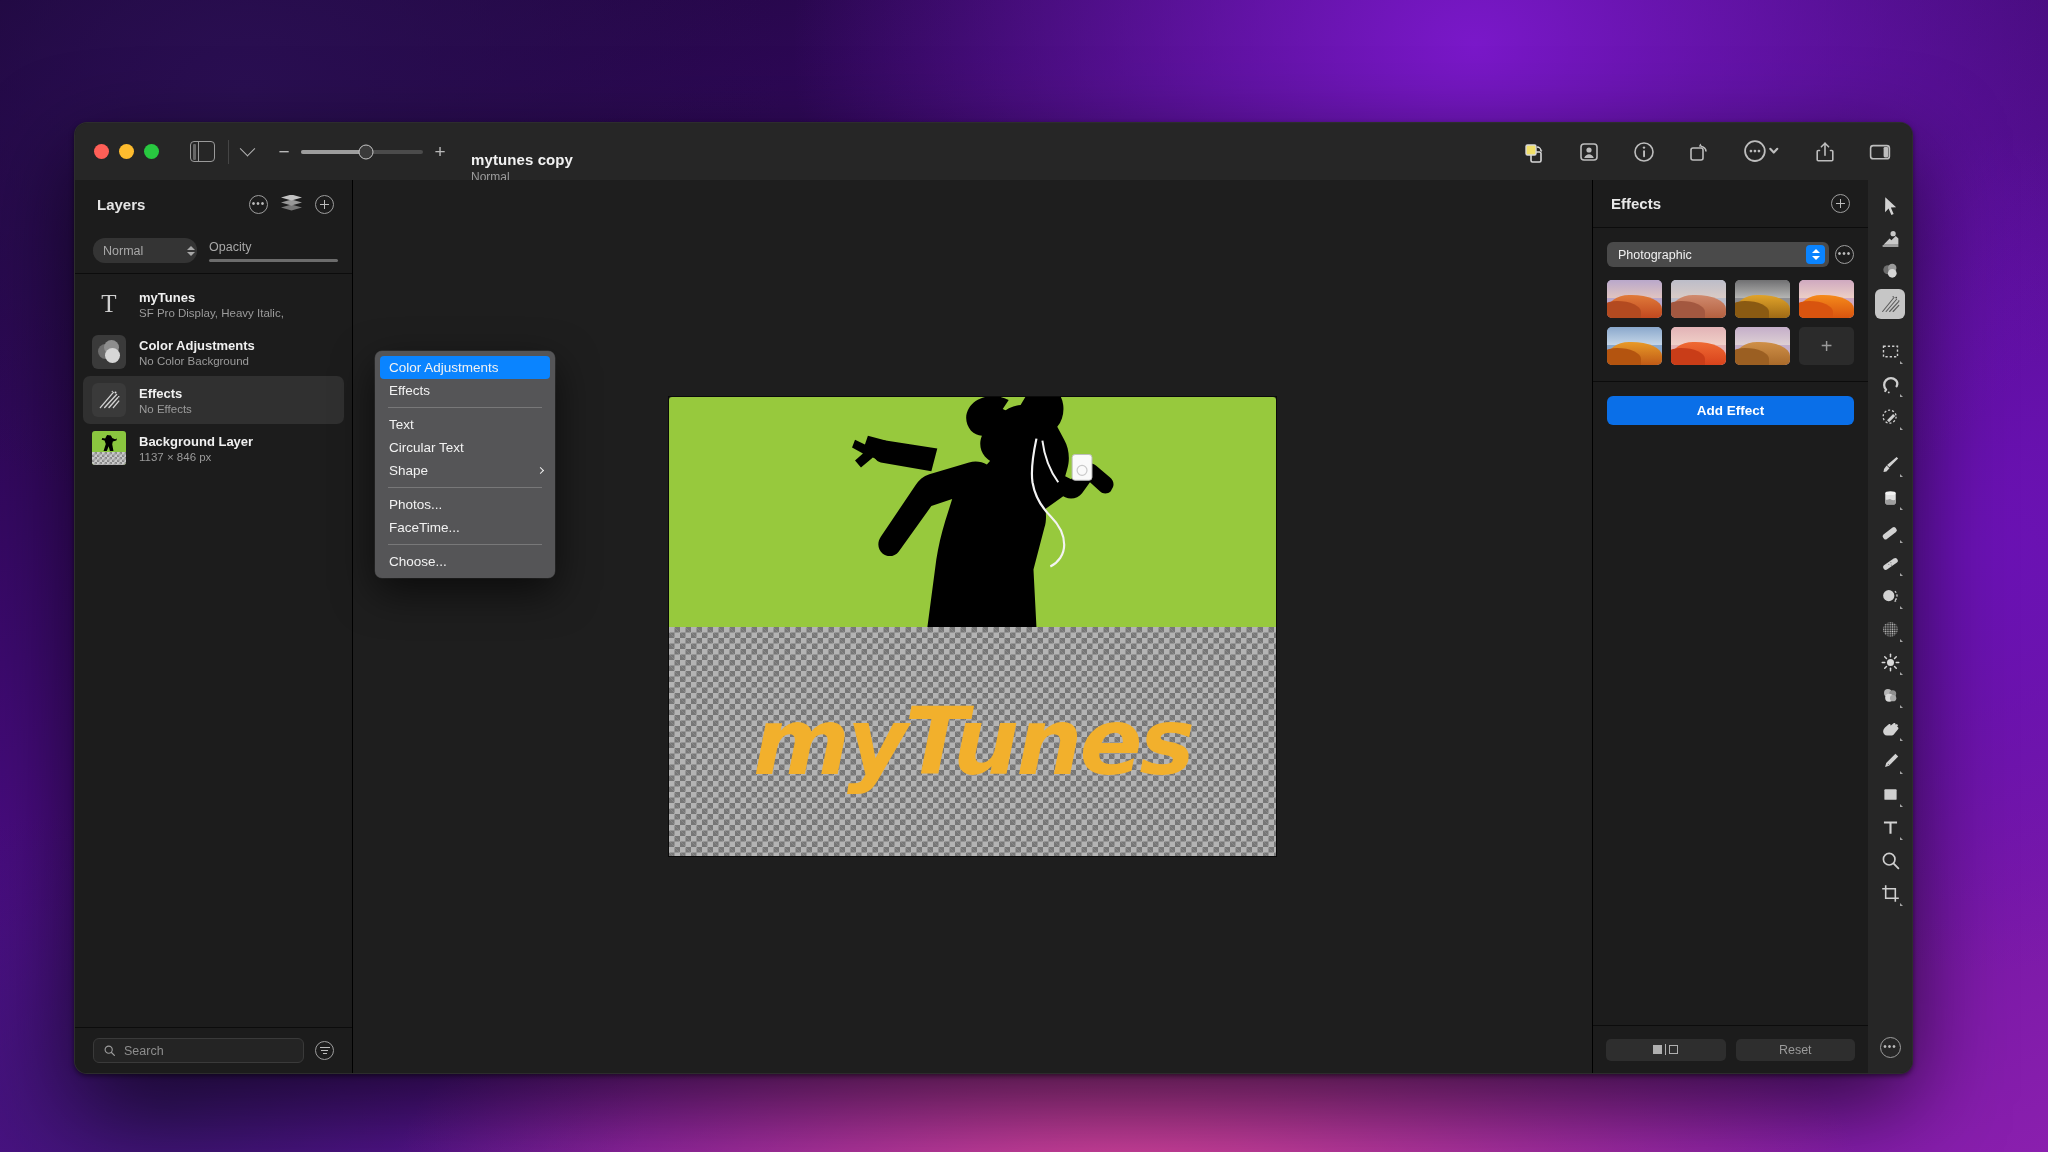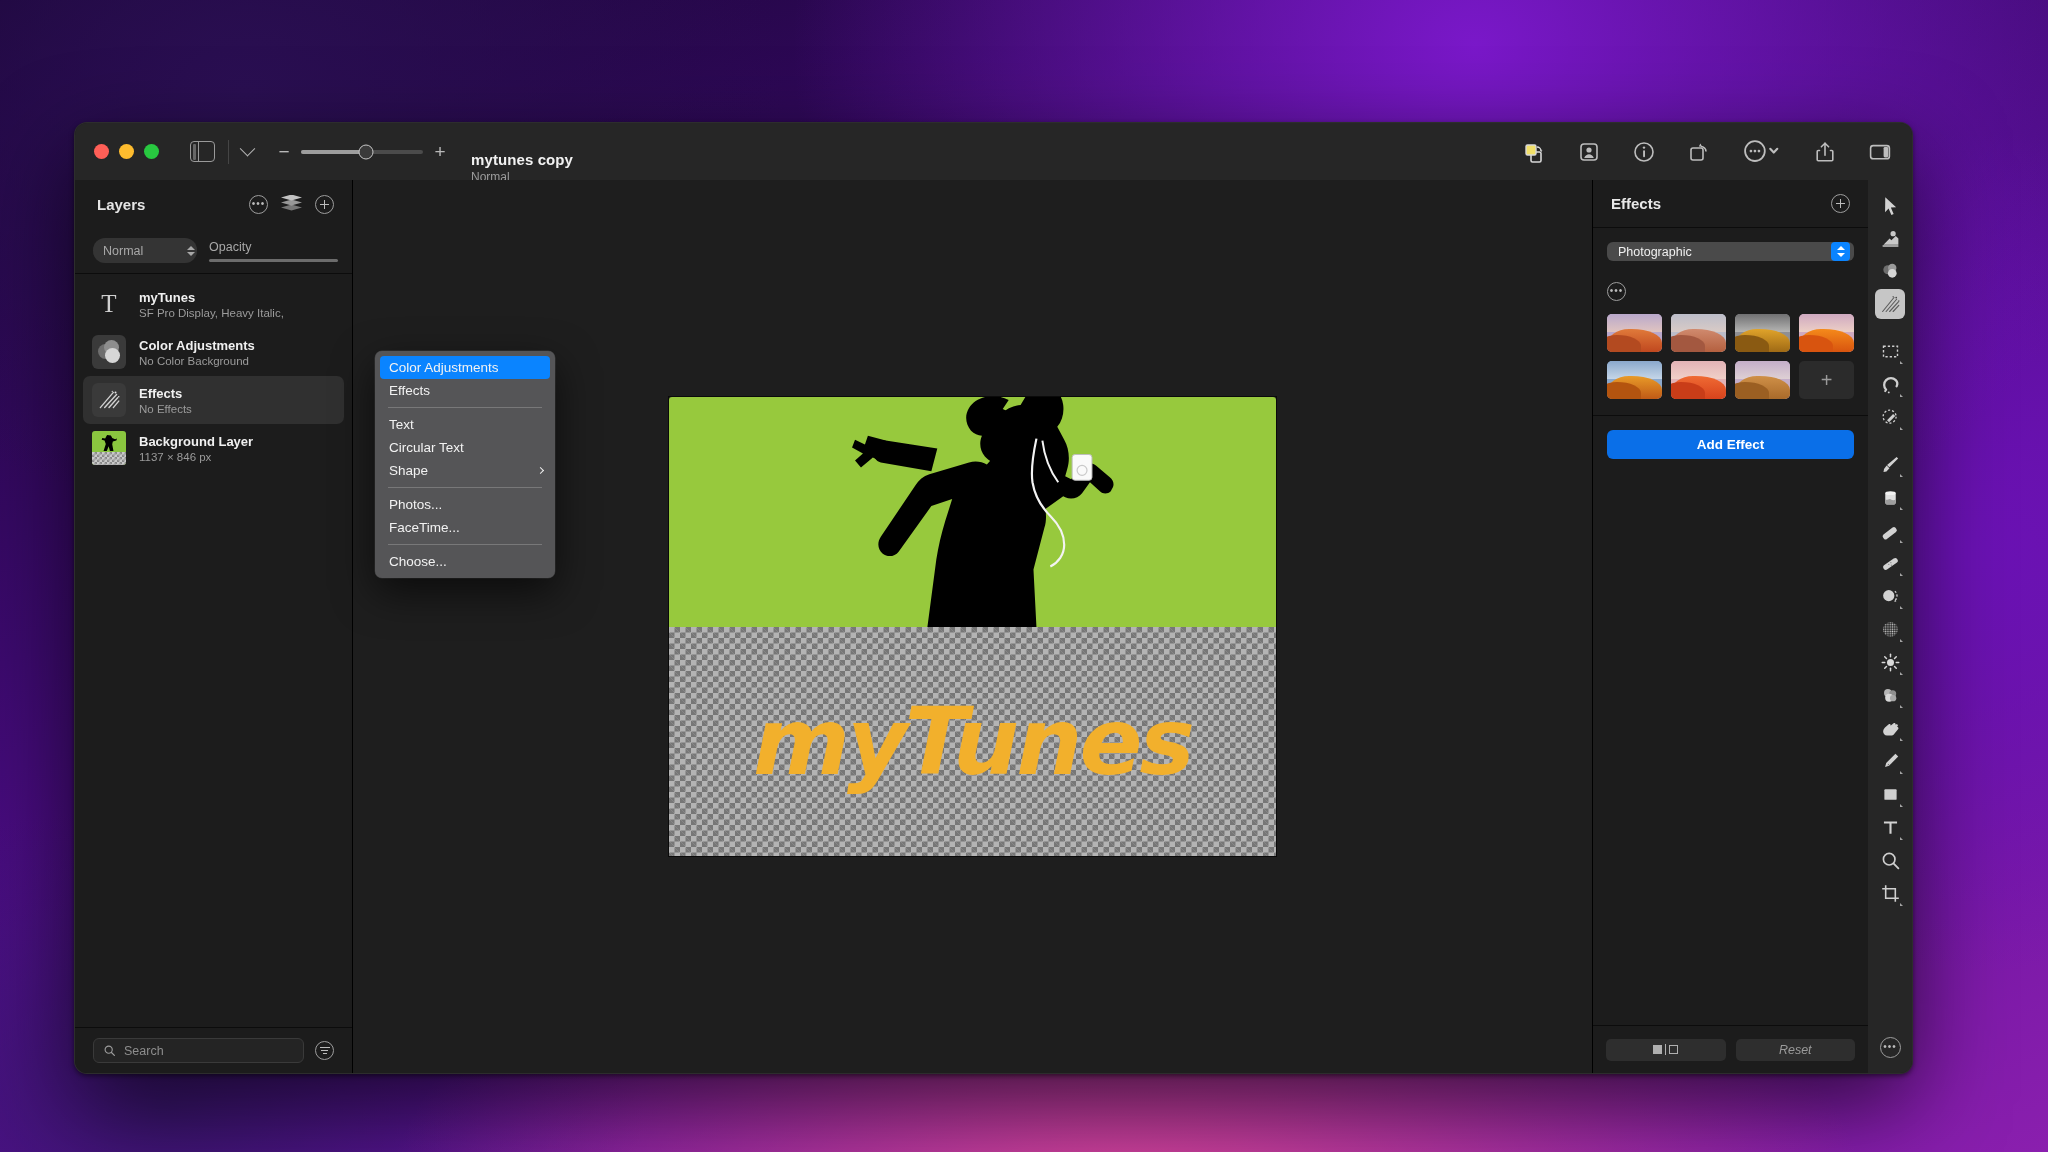--- a/index.html
+++ b/index.html
@@ -125,39 +125,39 @@
   #mytunes-wordmark{position:absolute;left:0;right:0;top:50%;transform:translateY(-50%);
     text-align:center;color:#f2b02c;font-size:93px;font-weight:bold;font-style:italic;
     font-family:"DejaVu Sans",sans-serif;letter-spacing:-3px;line-height:1;}
 
   
   #right{width:276px;background:#1c1c1c;border-left:1px solid #000;display:flex;flex-direction:column;}
   .rhead{height:48px;display:flex;align-items:center;padding:0 18px 0 18px;flex:0 0 48px;border-bottom:1px solid #0c0c0c;}
   .rhead .ttl{color:#e8e8e8;font-size:15px;font-weight:600;}
   .rhead .acts{margin-left:auto;}
   .rsec{padding:14px 14px 16px 14px;border-bottom:1px solid #0c0c0c;}
-  .presetrow{display:flex;gap:21px;flex-direction:column;}
+  .presetrow{display:flex;align-items:center;gap:6px;}
   .preset{flex:1;height:25px;background:#4a4a4a;border-radius:6px;display:flex;align-items:center;padding:0 4px 0 11px;
     color:#f0f0f0;font-size:12.5px;}
   .preset .bluebtn{margin-left:auto;width:19px;height:19px;border-radius:4px;background:#0a84ff;
     display:flex;flex-direction:column;align-items:center;justify-content:center;gap:2.5px;}
   .preset .bluebtn b{display:block;width:0;height:0;border-left:4px solid transparent;border-right:4px solid transparent;}
   .preset .bluebtn b.u{border-bottom:4.5px solid #fff;}
   .preset .bluebtn b.d{border-top:4.5px solid #fff;}
   .thumbs{display:grid;grid-template-columns:repeat(4,1fr);gap:9px;margin-top:13px;}
   .th{height:38px;border-radius:5px;overflow:hidden;position:relative;}
   .th .sky{position:absolute;left:0;right:0;top:0;height:47%;}
   .th .dune{position:absolute;left:0;right:0;bottom:0;height:60%;border-radius:40% 55% 0 0 / 70% 60% 0 0;}
   .th .dune2{position:absolute;left:-18%;bottom:0;width:80%;height:46%;border-radius:50% 60% 0 0/80% 70% 0 0;}
   .th.add{background:#2b2b2b;display:flex;align-items:center;justify-content:center;color:#9a9a9a;font-size:20px;font-weight:300;}
   .addeffect{margin:14px 14px 0 14px;height:29px;background:#0a6fe8;border-radius:6px;color:#fff;
     display:flex;align-items:center;justify-content:center;font-size:13.5px;font-weight:bold;}
   .rfoot{margin-top:auto;border-top:1px solid #0c0c0c;height:48px;display:flex;align-items:center;gap:10px;padding:0 13px;}
   .fbtn2{flex:1;height:22px;background:#2e2e2e;border-radius:5px;display:flex;align-items:center;justify-content:center;
-    color:#9a9a9a;font-size:12.5px;gap:3px;font-style:italic;}
+    color:#9a9a9a;font-size:12.5px;gap:3px;}
   .cmpA{width:9px;height:9px;background:#b0b0b0;}
   .cmpBar{width:1px;height:11px;background:#b0b0b0;}
   .cmpB{width:9px;height:9px;border:1.3px solid #b0b0b0;}
 
   
   #rail{width:44px;background:#262626;display:flex;flex-direction:column;align-items:center;padding-top:10px;flex:0 0 44px;}
   .tool{width:30px;height:30px;margin-bottom:3px;border-radius:6px;display:flex;align-items:center;justify-content:center;position:relative;}
   .tool.sel{background:#c6c6c6;}
   .tool svg{width:21px;height:21px;}
   .tool .tri{position:absolute;right:2px;bottom:2px;width:0;height:0;border-left:3.5px solid transparent;border-top:3.5px solid #a4a4a4;transform:rotate(180deg);}

